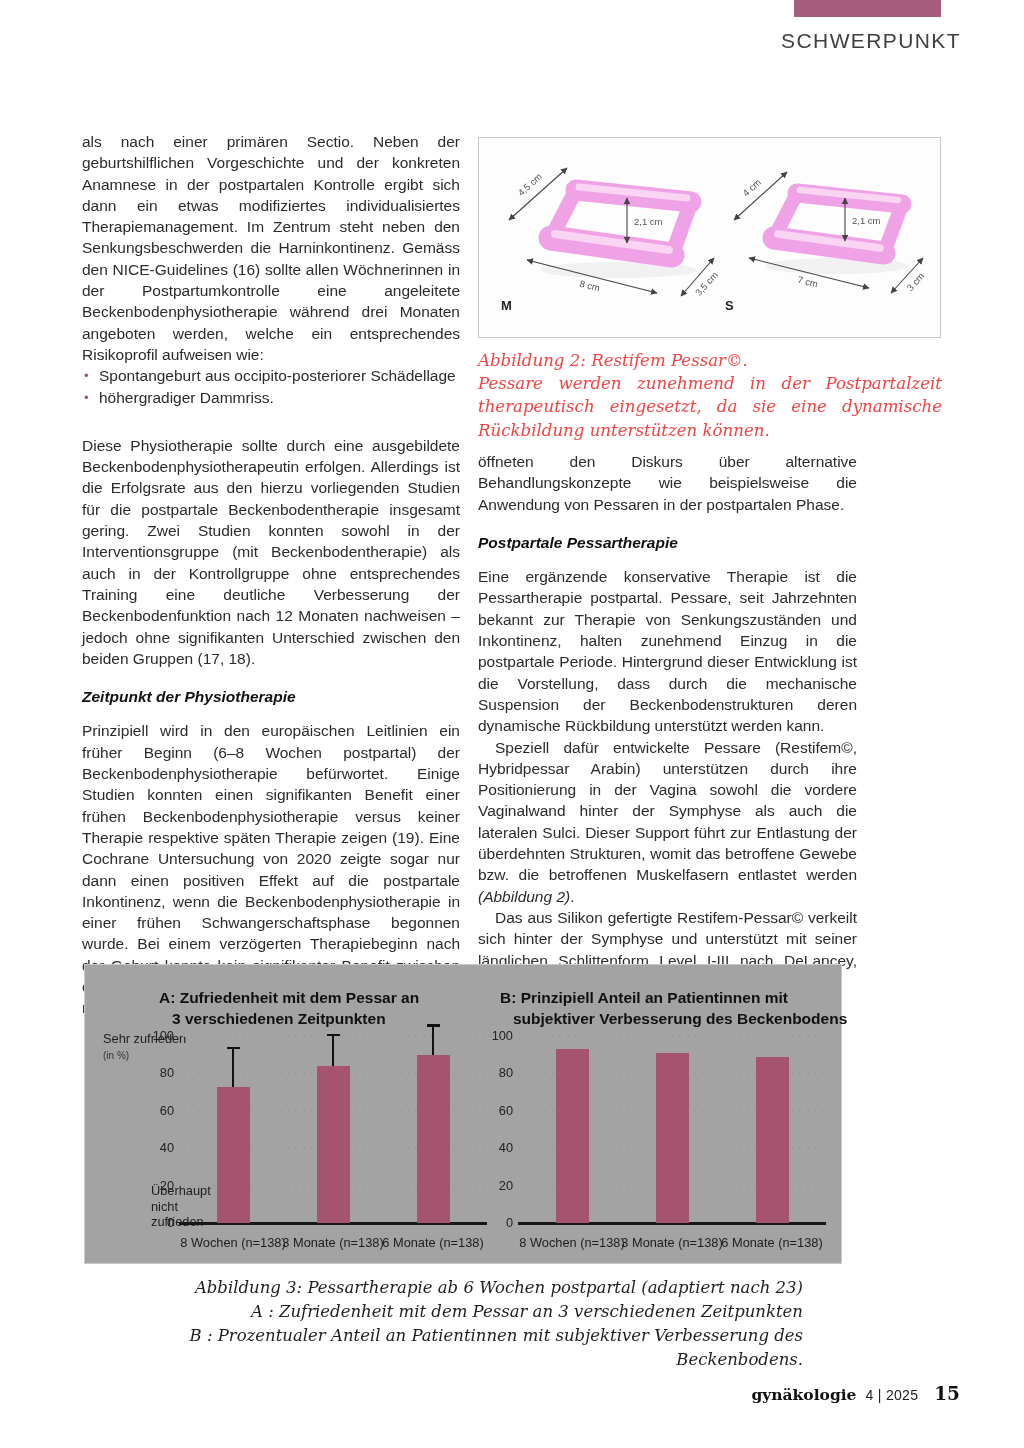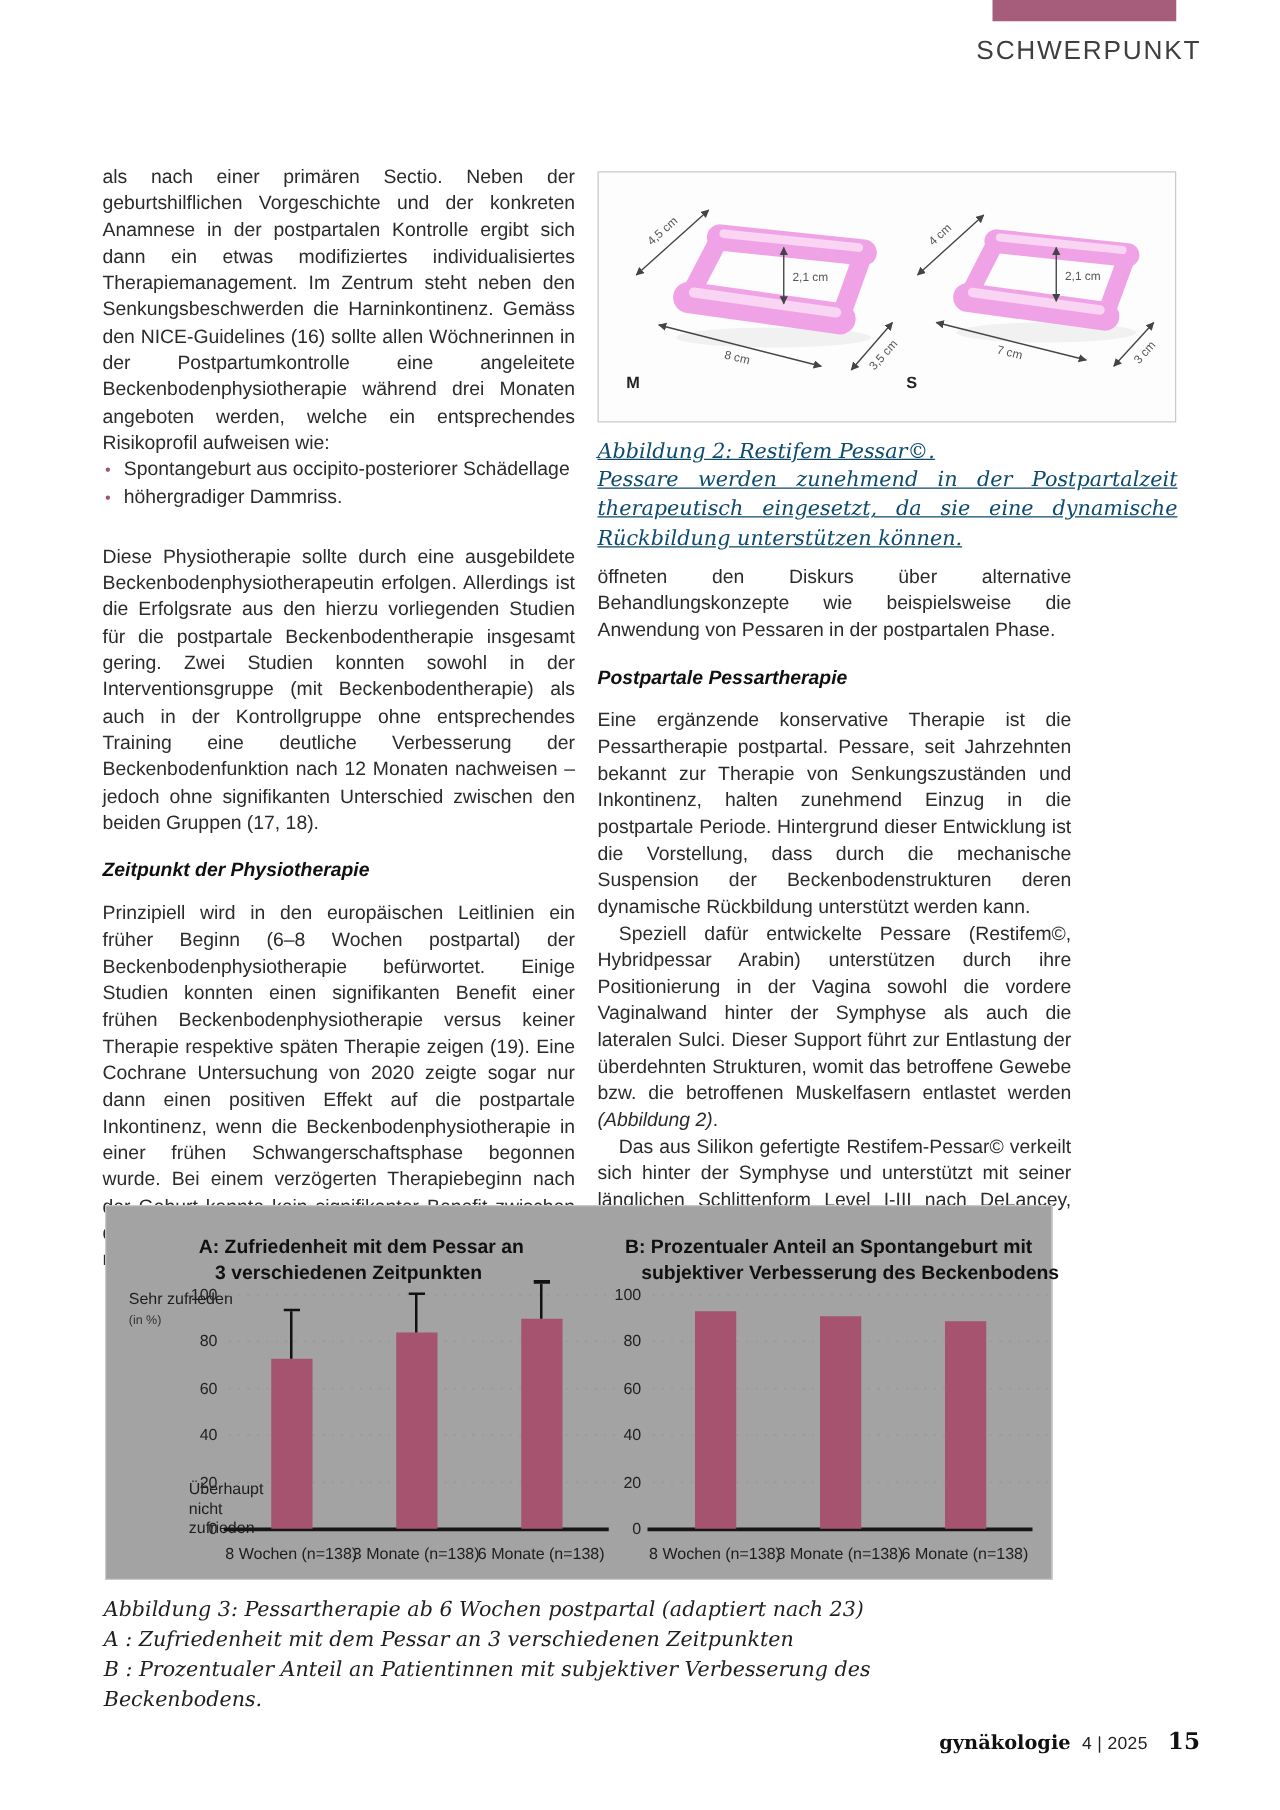--- a/index.html
+++ b/index.html
@@ -20,21 +20,21 @@
   .indent{text-indent:17px;}
   .subhead{margin:17px 0 13px;font-size:15.5px;line-height:21.3px;font-weight:bold;font-style:italic;color:#101010;}
   ul.bullets{margin:0;padding:0;list-style:none;}
   .bullets li{position:relative;padding-left:17px;font-size:15.5px;line-height:21.3px;}
   .bullets li::before{content:"•";position:absolute;left:2px;top:0;color:var(--accent);font-size:13px;}
 
   
   .fig2-box{position:absolute;left:478px;top:137px;width:463px;height:201px;border:1px solid #c9c9c9;
             background:#fdfdfd;box-sizing:border-box;}
   .fig2-caption{position:absolute;left:478px;top:349px;width:464px;font-family:"DejaVu Serif",serif;
-            font-style:italic;font-size:16.6px;line-height:23.2px;color:#0c4a6e;text-align:justify;text-decoration:underline;}
+            font-style:italic;font-size:16.6px;line-height:23.2px;color:#ef4444;text-align:justify;}
   .fig2-caption p{margin:0;}
   .pessary-art{display:block;}
   .tube{stroke:#efa3e6;stroke-linecap:round;fill:none;}
   .tube-hi{stroke:#f9d4f3;stroke-linecap:round;fill:none;}
   .dim{stroke:#444;stroke-width:1.1;}
   .dimtext{font-size:9.5px;fill:#555;font-family:"Liberation Sans",sans-serif;}
   .plabel{font-size:13px;font-weight:bold;fill:#222;font-family:"Liberation Sans",sans-serif;}
 
   
   .fig3-box{position:absolute;left:84px;top:964px;width:758px;height:300px;border:1.5px solid #c9c9c9;
@@ -51,21 +51,21 @@
   .ytick{position:absolute;right:100%;margin-right:9px;width:40px;text-align:right;font-size:12.8px;color:#222;}
   .xaxis{position:absolute;left:-4px;bottom:-1.5px;width:308px;height:3px;background:#161616;}
   .bar{position:absolute;bottom:0;width:33px;}
   .errline{position:absolute;width:2.2px;background:#111;}
   .errcap{position:absolute;width:13px;height:2.5px;background:#111;}
   .xcat{position:absolute;top:199px;width:130px;text-align:center;font-size:12.8px;color:#1d1d1d;white-space:nowrap;}
   .ylab-top{position:absolute;left:18px;top:66px;font-size:12.8px;line-height:15.5px;color:#1d1d1d;}
   .ylab-top .small{font-size:10px;color:#333;}
   .ylab-bottom{position:absolute;left:18px;top:218px;width:74px;font-size:12.8px;line-height:15.5px;color:#1d1d1d;margin-left:48px;}
   .fig3-caption{position:absolute;left:83px;top:1276px;width:720px;font-family:"DejaVu Serif",serif;
-            font-style:italic;font-size:16.5px;line-height:24px;color:#1f1f1f;}
+            font-style:italic;font-size:16.5px;line-height:24px;color:#1f1f1f;text-align:right;}
   .fig3-caption p{margin:0;}
 
   
   .footer{position:absolute;top:1383px;right:84px;color:#111;white-space:nowrap;}
   .footer .journal{font-family:"DejaVu Serif",serif;font-weight:bold;font-size:15.5px;}
   .footer .issue{font-size:14px;margin-left:9px;color:#222;letter-spacing:.3px;}
   .footer .pagenum{font-family:"DejaVu Serif",serif;font-weight:bold;font-size:18.5px;margin-left:16px;}
 </style>
 </head>
 <body>
@@ -146,21 +146,21 @@
     <p class="para indent"><span>Speziell dafür entwickelte Pessare (Restifem©, Hybridpessar Arabin) unterstützen durch ihre Positionierung in der Vagina sowohl die vordere Vaginalwand hinter der Symphyse als auch die lateralen Sulci. Dieser Support führt zur Entlastung der überdehnten Strukturen, womit das betroffene Gewebe bzw. die betroffenen Muskelfasern entlastet werden </span><em>(Abbildung 2)</em><span>.</span></p>
     <p class="para indent">Das aus Silikon gefertigte Restifem-Pessar© verkeilt sich hinter der Symphyse und unterstützt mit seiner länglichen Schlittenform Level I-III nach DeLancey, also den Uterus in</p>
   </div>
 
   <div class="fig3-box">
     <div class="chart-title" id="title-a">
       <span>A: Zufriedenheit mit dem Pessar an</span>
       <span class="t2">3 verschiedenen Zeitpunkten</span>
     </div>
     <div class="chart-title" id="title-b">
-      <span>B: Prozentualer Anteil an Spontangeburt mit</span>
+      <span>B: Prinzipiell Anteil an Patientinnen mit</span>
       <span class="t2">subjektiver Verbesserung des Beckenbodens</span>
     </div>
     <div class="ylab-top">
       <span>Sehr zufrieden</span><br>
       <span class="small">(in %)</span>
     </div>
     <div class="ylab-bottom">Überhaupt nicht zufrieden</div>
     <div class="plot" id="plot-a">
         <div class="ytick" style="bottom: -7px;">0</div>
         <div class="gridline" style="bottom: 36.4px;"></div>

